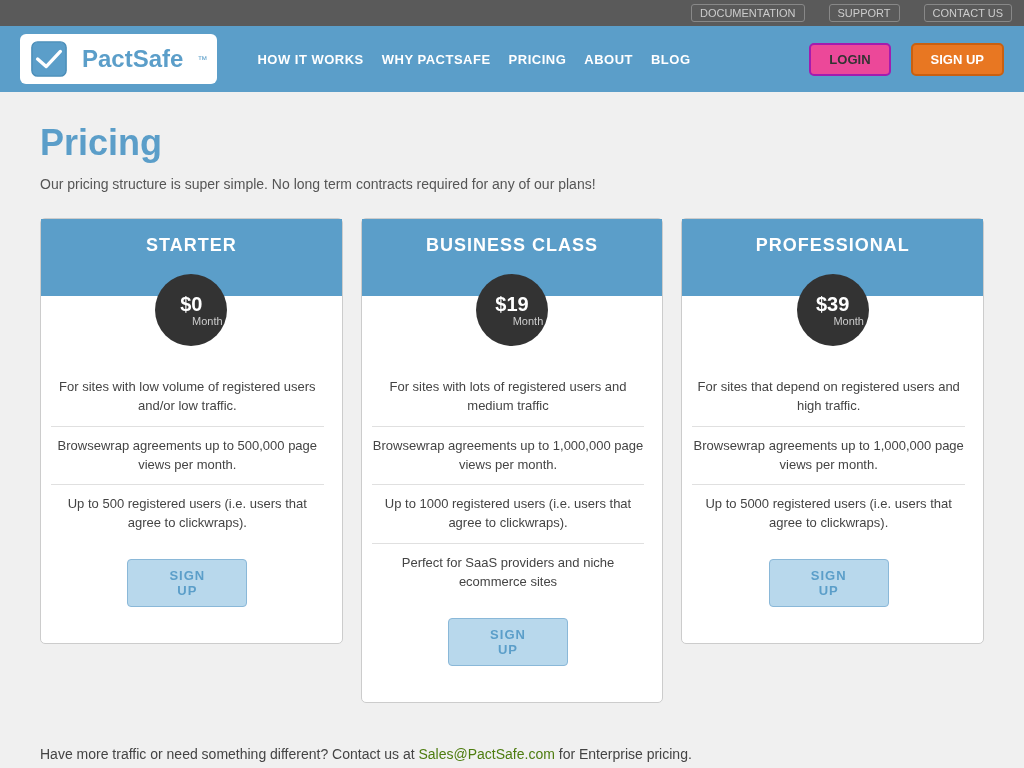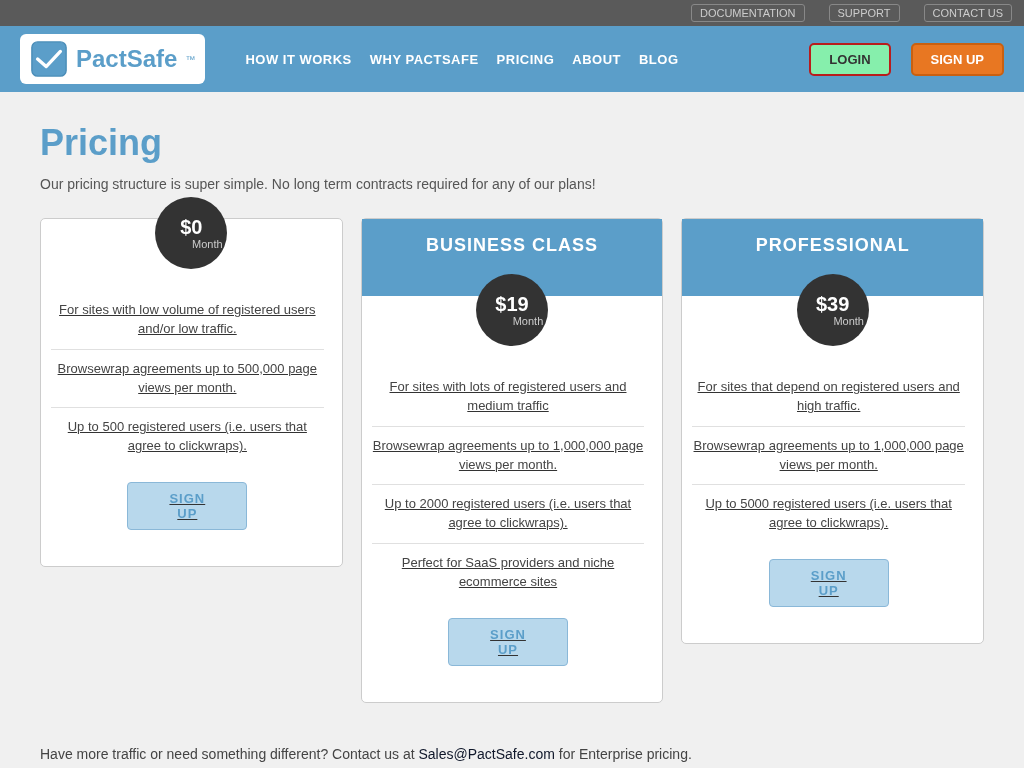--- a/index.html
+++ b/index.html
@@ -26,21 +26,21 @@
     .header {
       background: #5b9ec9;
       display: flex;
       align-items: center;
       padding: 8px 20px;
       gap: 20px;
     }
     .logo-wrap {
       display: flex;
       align-items: center;
-      gap: 8px;
+      gap: 14px;
       background: white;
       border-radius: 6px;
       padding: 6px 10px;
       text-decoration: none;
     }
     .logo-icon {
       width: 38px;
       height: 38px;
     }
     .logo-text {
@@ -61,23 +61,23 @@
       margin-left: 20px;
     }
     nav a {
       color: white;
       text-decoration: none;
       font-size: 13px;
       font-weight: bold;
       letter-spacing: 0.5px;
     }
     .btn-login {
-      background: #86efac;
+      background: #ec4899;
       color: #333;
-      border: 2px solid #b91c1c;
+      border: 2px solid #a21caf;
       padding: 7px 18px;
       border-radius: 5px;
       font-size: 13px;
       font-weight: bold;
       cursor: pointer;
       text-decoration: none;
     }
     .btn-signup-nav {
       background: #e87722;
       color: white;
@@ -154,21 +154,20 @@
       line-height: 1.1;
     }
     .price-period {
       font-size: 11px;
       color: #ccc;
       margin-left: 32px;
     }
     .card-body {
       padding: 10px 18px 16px 10px;
       text-align: center;
-      text-decoration: underline;
     }
     .card-body p {
       border-bottom: 1px solid #e0e0e0;
       padding: 10px 0;
       font-size: 13px;
       color: #444;
       line-height: 1.45;
     }
     .card-body p:last-of-type {
       border-bottom: none;
@@ -191,21 +190,21 @@
     }
 
     
     .enterprise-text {
       font-size: 14px;
       color: #444;
       margin-bottom: 10px;
       line-height: 1.6;
     }
     .enterprise-text a {
-      color: #0f172a;
+      color: #4d7c0f;
       text-decoration: none;
     }
   </style>
 </head>
 <body>
 
 <div class="top-bar">
   <a>DOCUMENTATION</a>
   <a>SUPPORT</a>
   <a>CONTACT US</a>
@@ -231,20 +230,23 @@
   <a class="btn-signup-nav" href="#">SIGN UP</a>
 </header>
 
 <div class="main">
   <h1 class="page-title">Pricing</h1>
   <p class="subtitle">Our pricing structure is super simple. No long term contracts required for any of our plans!</p>
 
   <div class="pricing-row">
 
     <div class="pricing-card">
+      <div class="card-header">
+        <span>STARTER</span>
+      </div>
       <div class="price-circle">
         <span class="price-amount">$0</span>
         <span class="price-period">Month</span>
       </div>
       <div class="card-body">
         <p>For sites with low volume of registered users and/or low traffic.</p>
         <p>Browsewrap agreements up to 500,000 page views per month.</p>
         <p>Up to 500 registered users (i.e. users that agree to clickwraps).</p>
         <a class="btn-signup-card" href="#">SIGN UP</a>
       </div>
@@ -254,21 +256,21 @@
       <div class="card-header">
         <span>BUSINESS CLASS</span>
       </div>
       <div class="price-circle">
         <span class="price-amount">$19</span>
         <span class="price-period">Month</span>
       </div>
       <div class="card-body">
         <p>For sites with lots of registered users and medium traffic</p>
         <p>Browsewrap agreements up to 1,000,000 page views per month.</p>
-        <p>Up to 2000 registered users (i.e. users that agree to clickwraps).</p>
+        <p>Up to 1000 registered users (i.e. users that agree to clickwraps).</p>
         <p>Perfect for SaaS providers and niche ecommerce sites</p>
         <a class="btn-signup-card" href="#">SIGN UP</a>
       </div>
     </div>
 
     <div class="pricing-card">
       <div class="card-header">
         <span>PROFESSIONAL</span>
       </div>
       <div class="price-circle">

